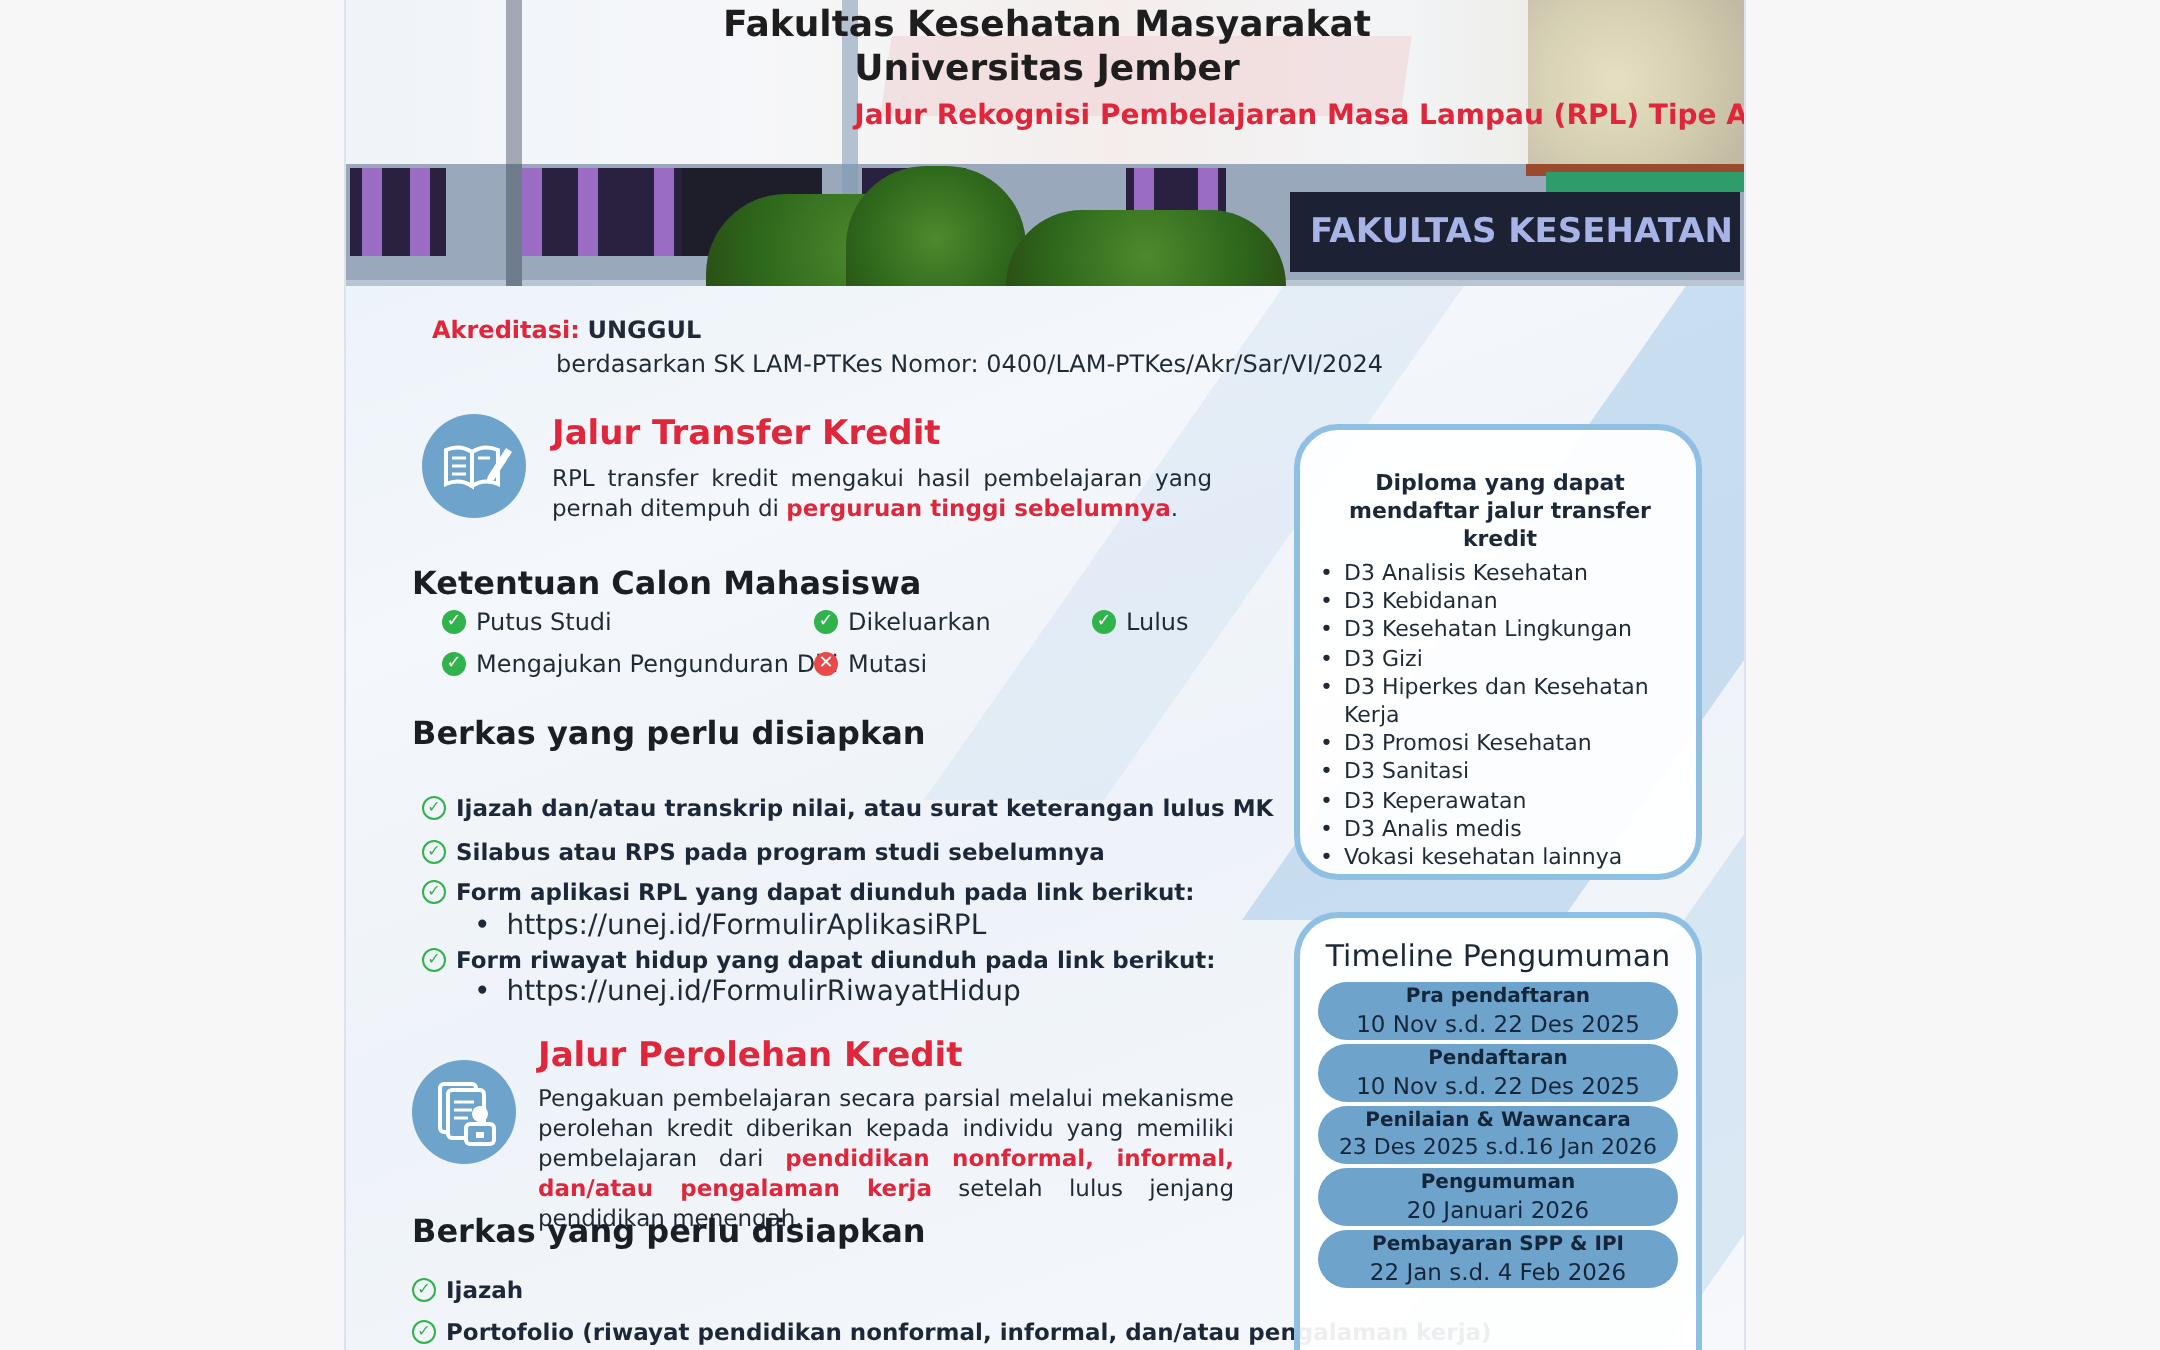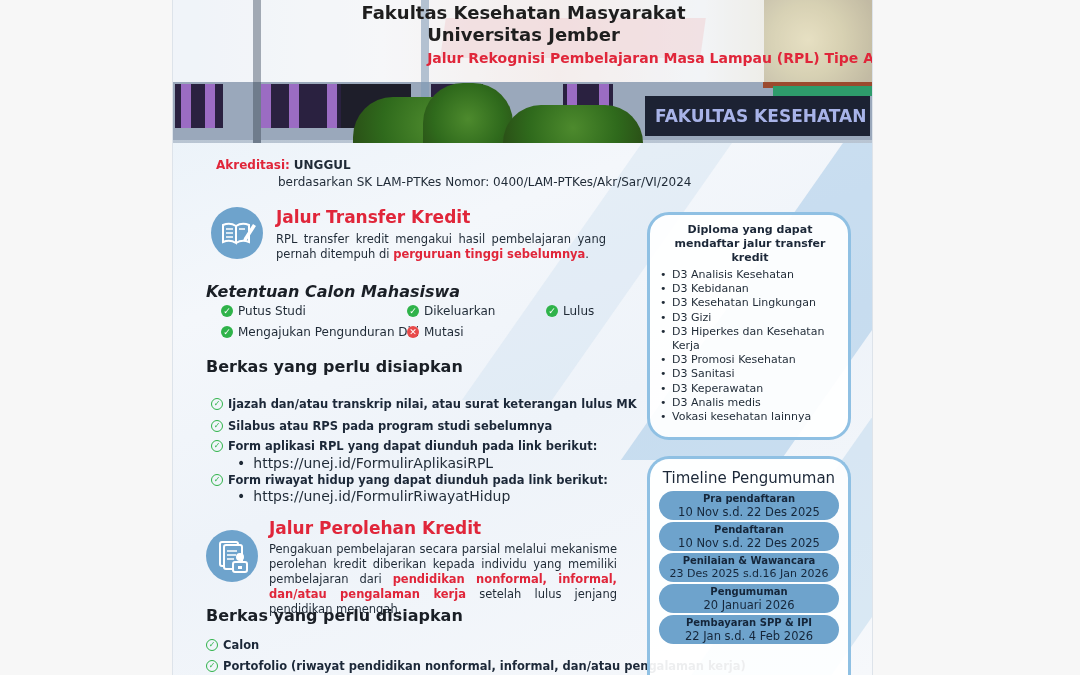--- a/index.html
+++ b/index.html
@@ -75,21 +75,21 @@
   .berkas { position: absolute; left: 38px; width: 440px; }
   .bitem { position: relative; font-size: 11.5px; font-weight: bold; color: #1c2838; display: flex; align-items: center; gap: 5px; white-space: nowrap; }
   .ring { width: 12px; height: 12px; border-radius: 50%; border: 1.6px solid #2fb34a; display: inline-flex;
     align-items: center; justify-content: center; color: #2fb34a; font-size: 8px; font-weight: bold; line-height: 1; flex: none; }
   .sublink { font-size: 14px; color: #1f2a36; padding-left: 26px; white-space: nowrap; }
   .sublink::before { content: "•"; margin-right: 8px; }
 
   
   .panel { position: absolute; left: 474px; width: 204px; border: 3px solid #8fc0e3; border-radius: 22px;
     background: rgba(255,255,255,.92); }
-  .panel.diploma { top: 212px; height: 228px; padding: 8px 8px 0 10px; }
+  .panel.diploma { top: 212px; height: 228px; padding: 20px 8px 0 10px; }
   .panel .ptitle { font-size: 11px; font-weight: bold; text-align: center; color: #1c2838; line-height: 14px; margin-bottom: 3px; }
   .panel ul { list-style: none; }
   .panel li { font-size: 11px; line-height: 14.2px; color: #1f2a36; padding-left: 12px; position: relative; }
   .panel li::before { content: "•"; position: absolute; left: 0; top: 0; }
 
   .panel.timeline { top: 456px; height: 240px; padding: 10px 9px 0 9px; border-bottom: none; border-radius: 22px 22px 0 0; }
   .panel.timeline .ttl { font-size: 15px; text-align: center; color: #1c2838; margin-bottom: 4px; }
   .pill { background: #6ea3cc; border-radius: 16px; height: 29px; margin-bottom: 2px; text-align: center;
     color: #15263a; padding-top: 2px; }
   .pill .pl { font-size: 10px; font-weight: bold; line-height: 12px; }
@@ -158,21 +158,21 @@
       <line x1="15" y1="30" x2="22" y2="30" stroke="#fff" stroke-width="1.5"></line>
       <line x1="28" y1="22" x2="34" y2="22" stroke="#fff" stroke-width="1.5"></line>
       <path d="M33 31 L42 17 L45 19 L36 33 L32 34 Z" fill="#fff"></path>
     </svg>
   </div>
   <div class="sec-title" style="left:103px;top:207px;">Jalur Transfer Kredit</div>
   <div class="sec-text" style="left:103px;top:232px;width:330px;">
     <span>RPL transfer kredit mengakui hasil pembelajaran yang pernah ditempuh di </span><span class="red">perguruan tinggi sebelumnya</span><span>.</span>
   </div>
 
-  <div class="h2" style="left:33px;top:282px;font-style:italic;">Ketentuan Calon Mahasiswa</div>
+  <div class="h2" style="left:33px;top:282px;">Ketentuan Calon Mahasiswa</div>
   <div class="criteria">
     <div class="crit" style="left:0;top:0;">
       <span class="dot ok">✓</span>
         <span>Putus Studi</span>
     </div>
     <div class="crit" style="left:186px;top:0;">
       <span class="dot ok">✓</span>
         <span>Dikeluarkan</span>
     </div>
     <div class="crit" style="left:325px;top:0;">
@@ -225,21 +225,21 @@
   </div>
   <div class="sec-title" style="left:96px;top:518px;">Jalur Perolehan Kredit</div>
   <div class="sec-text" style="left:96px;top:542px;width:348px;">
     <span>Pengakuan pembelajaran secara parsial melalui mekanisme perolehan kredit diberikan kepada individu yang memiliki pembelajaran dari </span><span class="red">pendidikan nonformal, informal, dan/atau pengalaman kerja</span><span> setelah lulus jenjang pendidikan menengah.</span>
   </div>
 
   <div class="h2" style="left:33px;top:606px;">Berkas yang perlu disiapkan</div>
   <div class="berkas" style="top:634px;left:33px;">
     <div class="bitem" style="height:21px;">
       <span class="ring">✓</span>
-        <span>Calon</span>
+        <span>Ijazah</span>
     </div>
     <div class="bitem" style="height:21px;">
       <span class="ring">✓</span>
         <span>Portofolio (riwayat pendidikan nonformal, informal, dan/atau pengalaman kerja)</span>
     </div>
   </div>
 
   <div class="panel diploma">
     <div class="ptitle">Diploma yang dapat mendaftar jalur transfer kredit</div>
     <ul>

